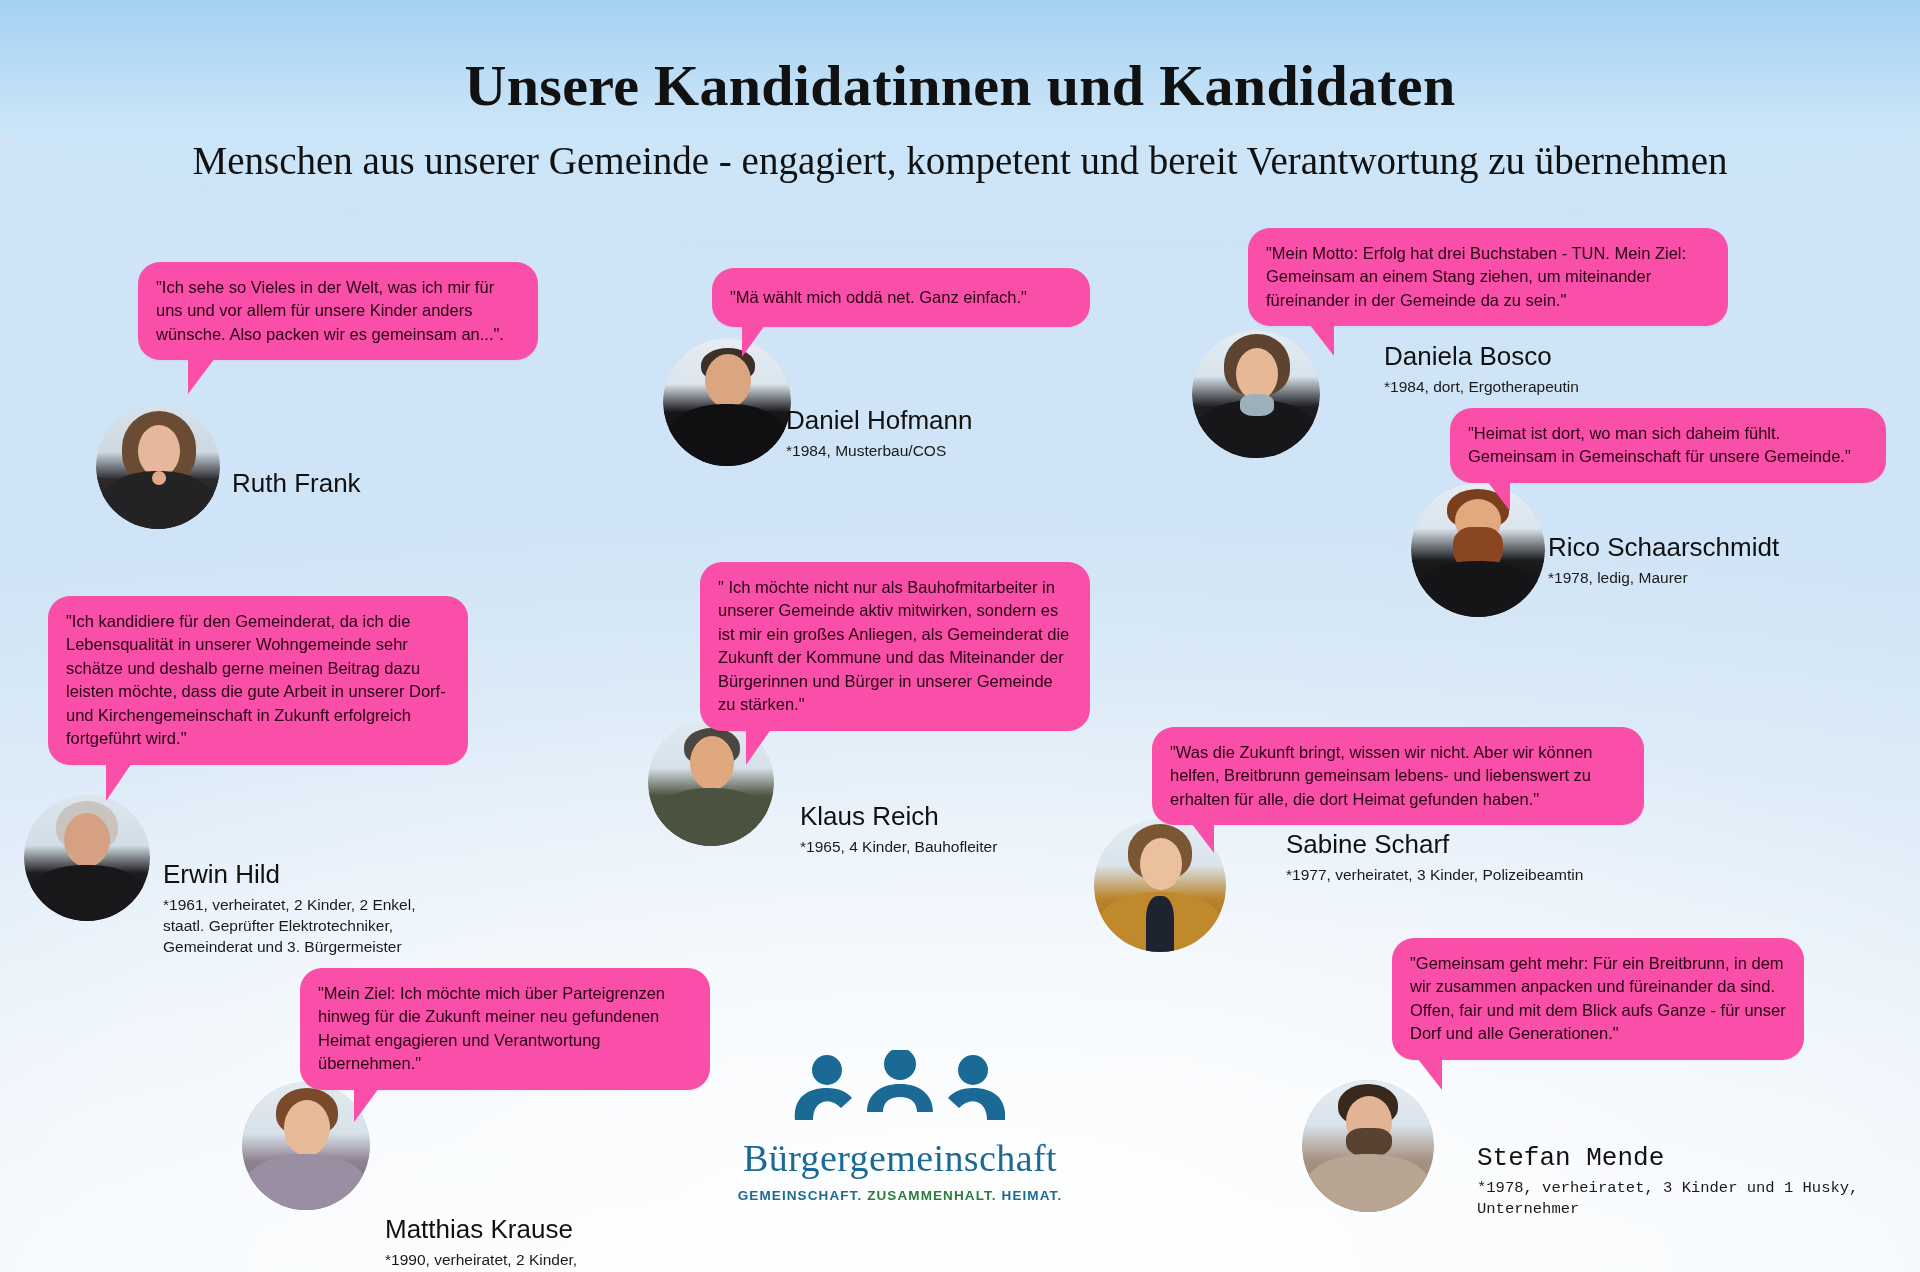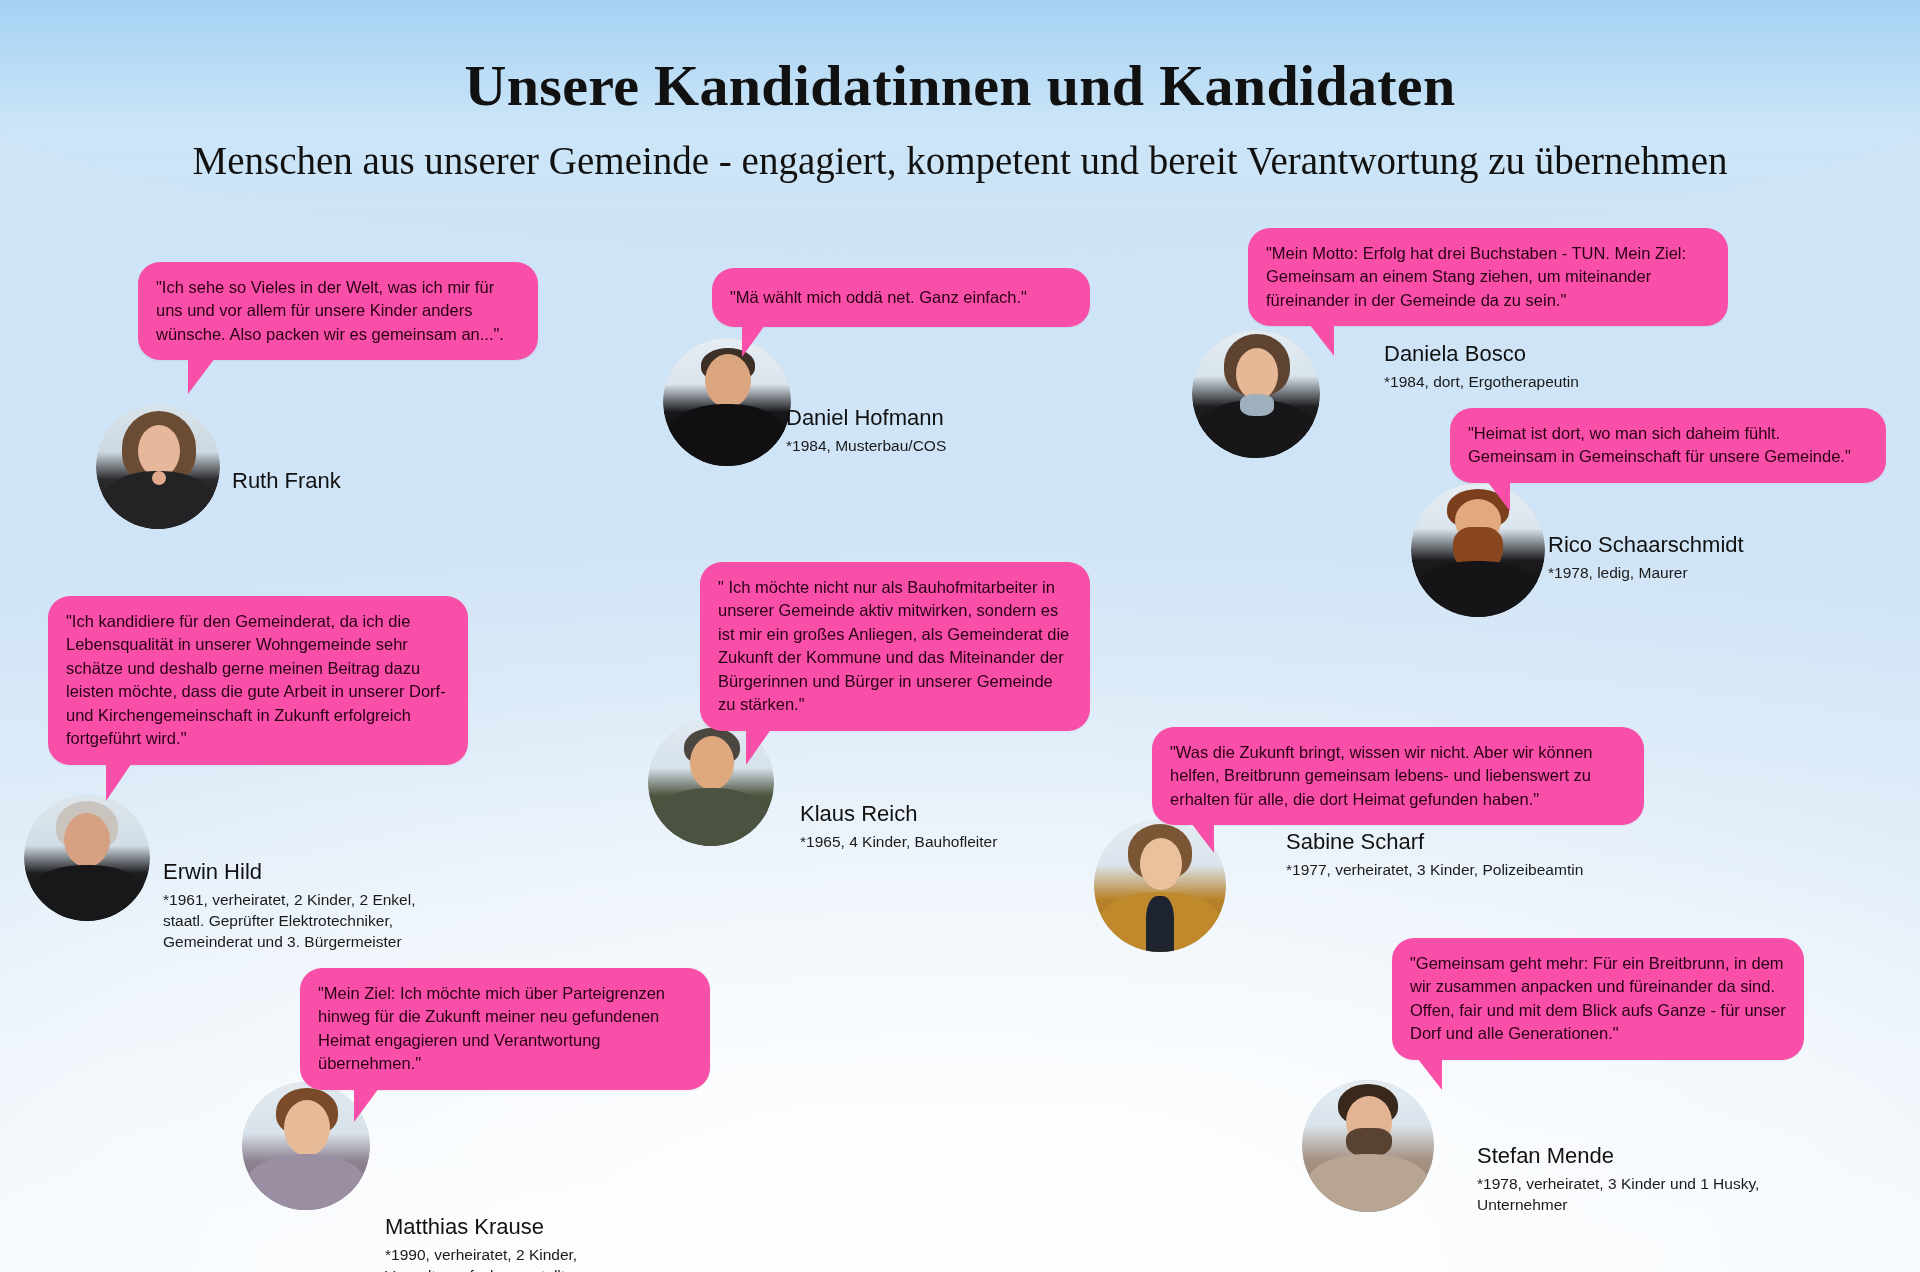--- a/index.html
+++ b/index.html
@@ -121,21 +121,21 @@
     border-radius: 50% 50% 42% 42%;
   }
 
   
   .person-name {
     position: absolute;
     z-index: 6;
     color: #111;
   }
   .person-name .nm {
-    font-size: 22px;
+    font-size: 26px;
     font-weight: 400;
     line-height: 1.25;
     margin-bottom: 3px;
     white-space: nowrap;
   }
   .person-name .meta {
     font-size: 15.5px;
     line-height: 1.38;
     color: #1a1a1a;
   }
@@ -313,20 +313,39 @@
     <span class="tail" style="left:22px; bottom:-30px; border-width:36px 0 0 28px; border-color:#f94fa8 transparent transparent transparent;"></span>
   </div>
   <div class="photo" style="left:1302px; top:1080px; width:132px; height:132px;">
     <div class="inner" style="background:linear-gradient(180deg,#e4ecf2 0%,#dae4ed 34%,#a79384 60%,#8e7a6b 100%);">
       <div class="hair" style="left:36px; top:4px; width:60px; height:42px; background:#39281c;"></div>
       <div class="face" style="left:44px; top:16px; width:46px; height:52px; background:#e3b493;"></div>
       <div class="face" style="left:44px; top:48px; width:46px; height:30px; background:#5a4232; border-radius:40% 40% 55% 55%;"></div>
       <div class="body" style="bottom:0; width:128px; height:58px; background:#b7a493;"></div>
     </div>
   </div>
-  <div class="person-name" style="left:1477px; top:1142px;">
+  <div class="person-name" style="left:1477px; top:1142px;font-family:Liberation Mono, monospace;">
     <div class="nm">Stefan Mende</div>
     <div class="meta" style="white-space:pre-line;">*1978, verheiratet, 3 Kinder und 1 Husky,
 Unternehmer</div>
   </div>
 
+  <div id="logo">
+    <svg width="290" height="82" viewBox="0 0 290 82">
+
+      <circle cx="72" cy="20" r="15" fill="#1b6a96"></circle>
+      <path d="M40 70 C38 48 52 38 72 38 C84 38 92 42 97 48 L86 58 C80 52 74 50 68 52 C62 54 58 60 58 70 Z" fill="#1b6a96"></path>
+
+      <circle cx="145" cy="14" r="16" fill="#1b6a96"></circle>
+      <path d="M112 62 C112 44 126 34 145 34 C164 34 178 44 178 62 L162 62 C162 52 155 47 145 47 C135 47 128 52 128 62 Z" fill="#1b6a96"></path>
+
+      <circle cx="218" cy="20" r="15" fill="#1b6a96"></circle>
+      <path d="M250 70 C252 48 238 38 218 38 C206 38 198 42 193 48 L204 58 C210 52 216 50 222 52 C228 54 232 60 232 70 Z" fill="#1b6a96"></path>
+    </svg>
+    <div class="logo-word">Bürgergemeinschaft</div>
+    <div class="logo-tag">
+      <span class="blue">GEMEINSCHAFT.</span>
+      <span>ZUSAMMENHALT.</span>
+      <span class="blue">HEIMAT.</span>
+    </div>
+  </div>
 
 </div>
 
 </body></html>

